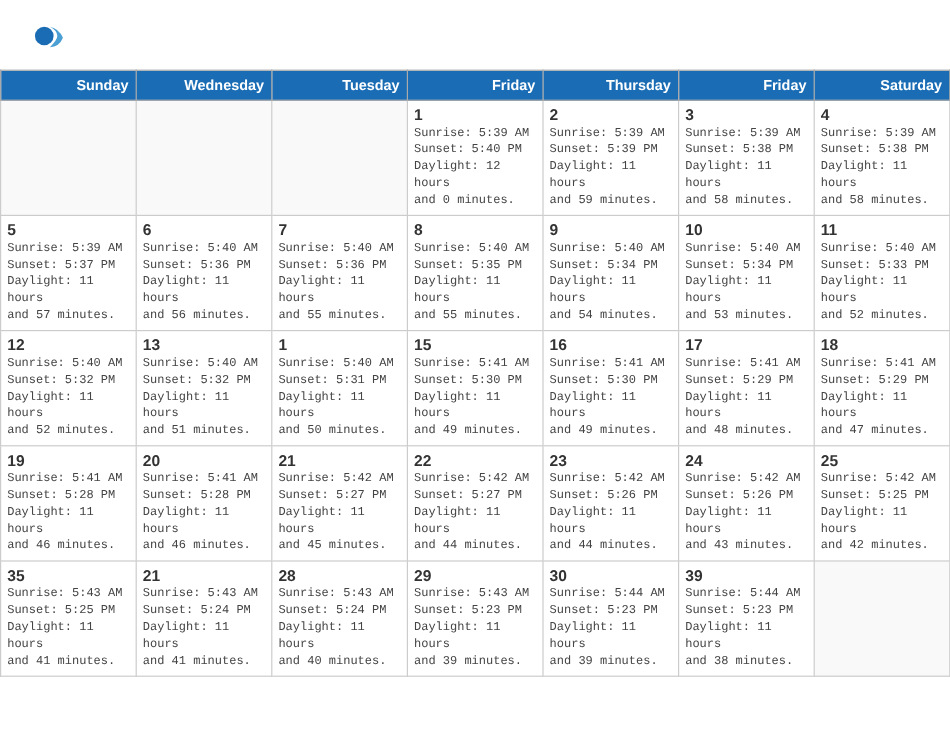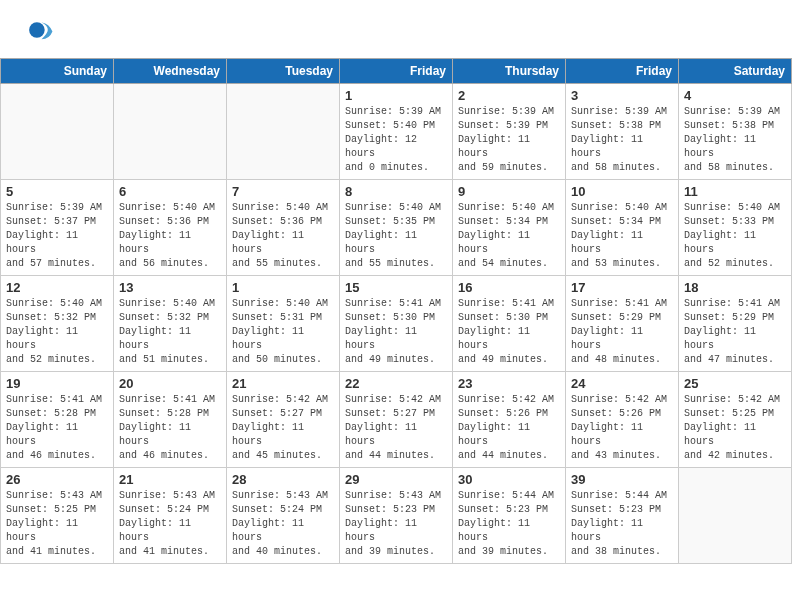--- a/index.html
+++ b/index.html
@@ -233,21 +233,21 @@
         <td>
           <div class="day-num">25</div>
           <div class="day-info" style="white-space: pre-line;">Sunrise: 5:42 AM
 Sunset: 5:25 PM
 Daylight: 11 hours
 and 42 minutes.</div>
         </td>
       </tr>
       <tr class="week">
         <td>
-          <div class="day-num">26</div>
+          <div class="day-num">35</div>
           <div class="day-info" style="white-space: pre-line;">Sunrise: 5:43 AM
 Sunset: 5:25 PM
 Daylight: 11 hours
 and 41 minutes.</div>
         </td>
         <td>
           <div class="day-num">21</div>
           <div class="day-info" style="white-space: pre-line;">Sunrise: 5:43 AM
 Sunset: 5:24 PM
 Daylight: 11 hours

